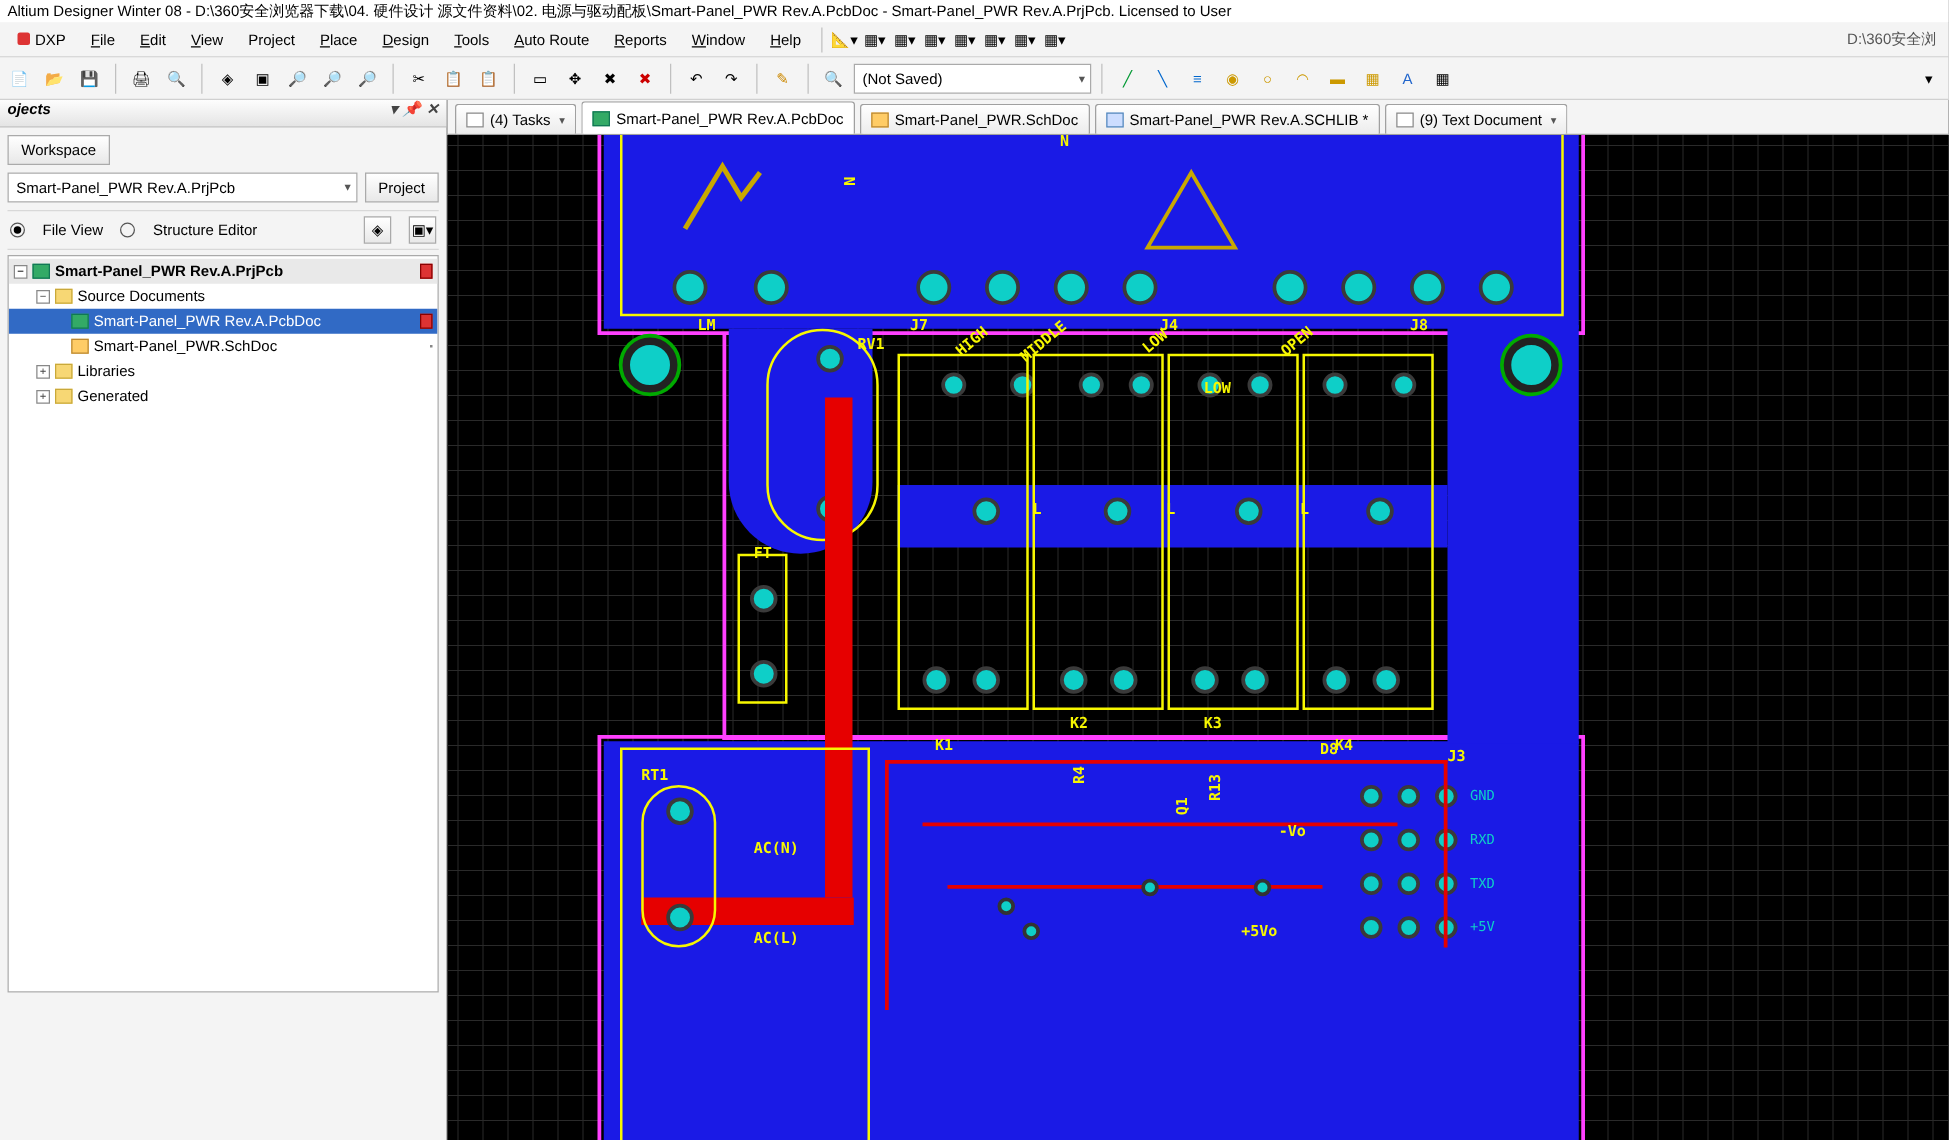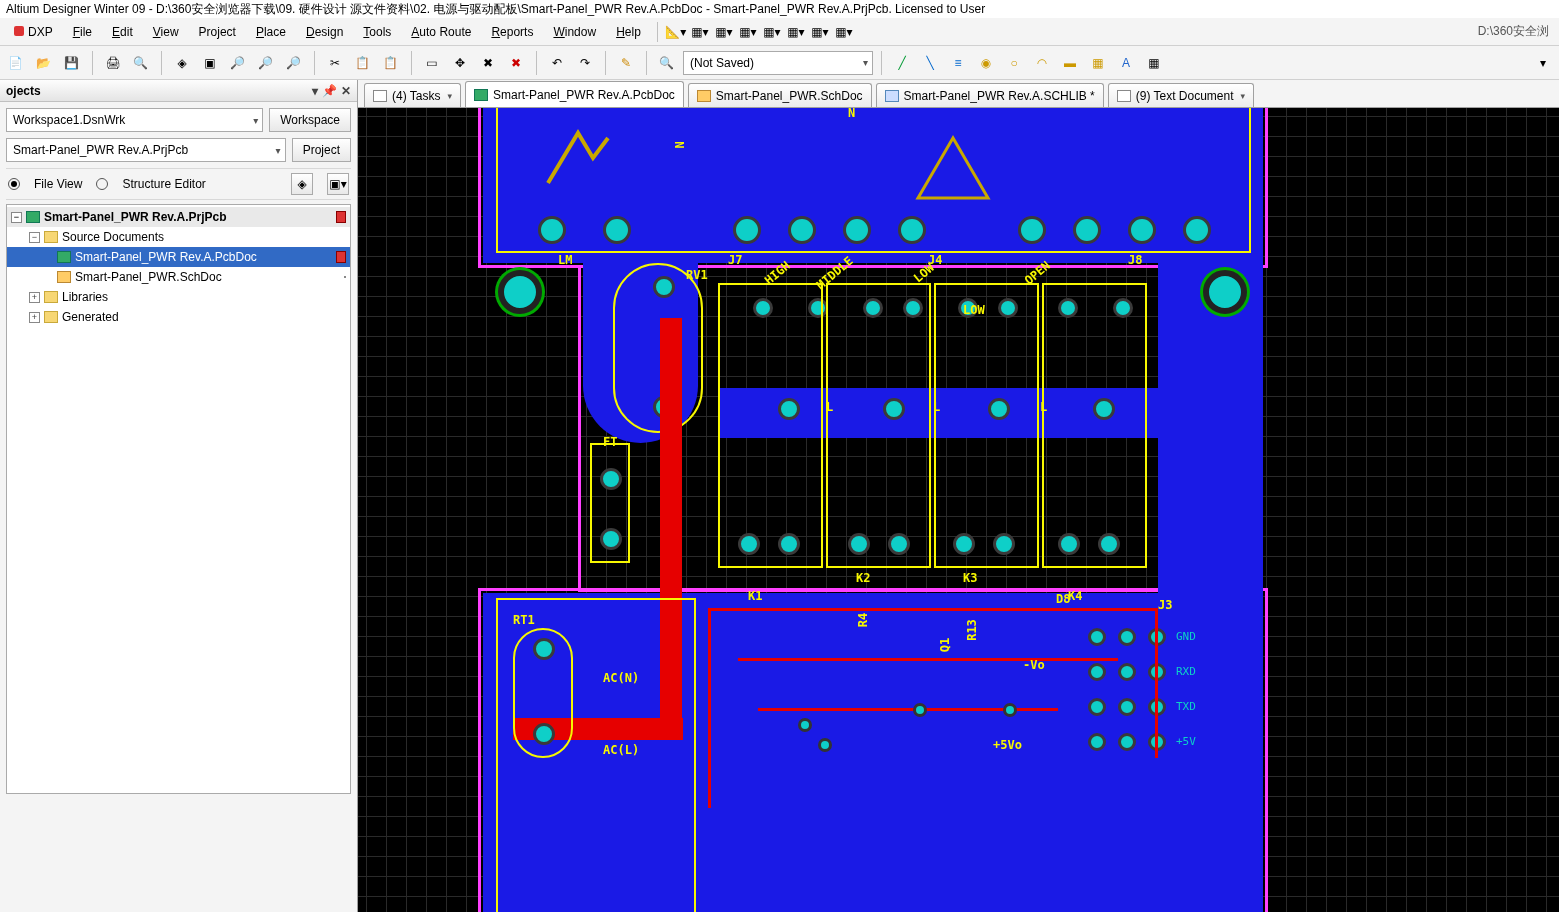--- a/index.html
+++ b/index.html
@@ -14,21 +14,21 @@
 
 .toolbar { height: 34px; background: #f4f4f4; border-bottom: 1px solid #d0d0d0; display: flex; align-items: center; padding: 0 4px; gap: 4px; }
 .toolbar .sep { width: 1px; height: 24px; background: #c0c0c0; margin: 0 4px; }
 .tool-btn { width: 24px; height: 24px; display: flex; align-items: center; justify-content: center; cursor: pointer; border-radius: 2px; }
 .tool-combo { height: 24px; border: 1px solid #aaa; background: #fff; padding: 0 20px 0 6px; min-width: 190px; display: flex; align-items: center; position: relative; }
 .tool-combo::after { content: "▾"; position: absolute; right: 4px; color: #555; font-size: 10px; }
 
 .main-row { display: flex; height: calc(912px - 18px - 28px - 34px); }
 
 .panel-left { width: 358px; background: #f4f4f4; border-right: 1px solid #a0a0a0; display: flex; flex-direction: column; }
-.panel-header { height: 22px; background: linear-gradient(#fdfdfd,#e4e4e4); border-bottom: 1px solid #c0c0c0; display: flex; align-items: center; padding: 0 6px; font-weight: bold; }
+.panel-header { height: 22px; background: linear-gradient(#fdfdfd,#e4e4e4); border-bottom: 1px solid #c0c0c0; display: flex; padding: 0 6px; font-weight: bold; font-style: italic; }
 .panel-header .hdr-btns { margin-left: auto; display: flex; gap: 4px; font-size: 11px; color: #444; }
 .panel-body { padding: 6px; }
 
 .form-row { display: flex; gap: 6px; margin-bottom: 6px; align-items: center; }
 .text-input { flex: 1; height: 24px; border: 1px solid #aaa; background: #fff; padding: 0 18px 0 6px; display: flex; align-items: center; position: relative; }
 .text-input::after { content: "▾"; position: absolute; right: 4px; color: #555; font-size: 10px; }
 .side-btn { height: 24px; padding: 0 10px; border: 1px solid #aaa; background: linear-gradient(#fff,#e8e8e8); cursor: pointer; display: flex; align-items: center; }
 
 .radio-row { display: flex; align-items: center; gap: 14px; padding: 4px 2px; border-top: 1px solid #d8d8d8; border-bottom: 1px solid #d8d8d8; margin-bottom: 4px; }
 .radio { width: 12px; height: 12px; border: 1px solid #555; border-radius: 50%; display: inline-block; position: relative; }
@@ -68,21 +68,21 @@
 .silk-yellow { position: absolute; border: 2px solid #f7f700; }
 .trace-red { position: absolute; background: #e60000; }
 .label-y { position: absolute; color: #f7f700; font-family: monospace; font-size: 12px; font-weight:bold; }
 .label-c { position: absolute; color: #0ecfc8; font-family: monospace; font-size: 11px; }
 .relay-box { position:absolute; border:2px solid #f7f700; }
 .via { position:absolute; width:14px; height:14px; background:#0ecfc8; border-radius:50%; border:3px solid #333; }
 </style>
 </head>
 <body>
 
-<div class="titlebar">Altium Designer Winter 09 - D:\360安全浏览器下载\09. 硬件设计 源文件资料\02. 电源与驱动配板\Smart-Panel_PWR Rev.A.PcbDoc - Smart-Panel_PWR Rev.A.PrjPcb. Licensed to User</div>
+<div class="titlebar">Altium Designer Winter 08 - D:\360安全浏览器下载\04. 硬件设计 源文件资料\02. 电源与驱动配板\Smart-Panel_PWR Rev.A.PcbDoc - Smart-Panel_PWR Rev.A.PrjPcb. Licensed to User</div>
 
 <div class="menubar">
   <div class="menu-item"><span style="width:10px;height:10px;background:#d33;border-radius:2px;display:inline-block;margin-right:4px"></span><span>DXP</span></div>
   <div class="menu-item"><u>F</u><span>ile</span></div>
   <div class="menu-item"><u>E</u><span>dit</span></div>
   <div class="menu-item"><u>V</u><span>iew</span></div>
   <div class="menu-item">Pro<u>j</u>ect</div>
   <div class="menu-item"><u>P</u><span>lace</span></div>
   <div class="menu-item"><u>D</u><span>esign</span></div>
   <div class="menu-item"><u>T</u><span>ools</span></div>
@@ -155,23 +155,20 @@
     <div class="panel-header">
       <span>ojects</span>
       <div class="hdr-btns">
         <span>▾</span>
         <span>📌</span>
         <span>✕</span>
       </div>
     </div>
     <div class="panel-body">
       <div class="form-row">
-        <div class="text-input">
-            <span>Workspace1.DsnWrk</span>
-          </div>
         <div class="side-btn">Workspace</div>
       </div>
       <div class="form-row">
         <div class="text-input" style="position:relative">
             <span>Smart-Panel_PWR Rev.A.PrjPcb</span>
           </div>
         <div class="side-btn">Project</div>
       </div>
       <div class="radio-row">
         <span class="radio checked"></span>

